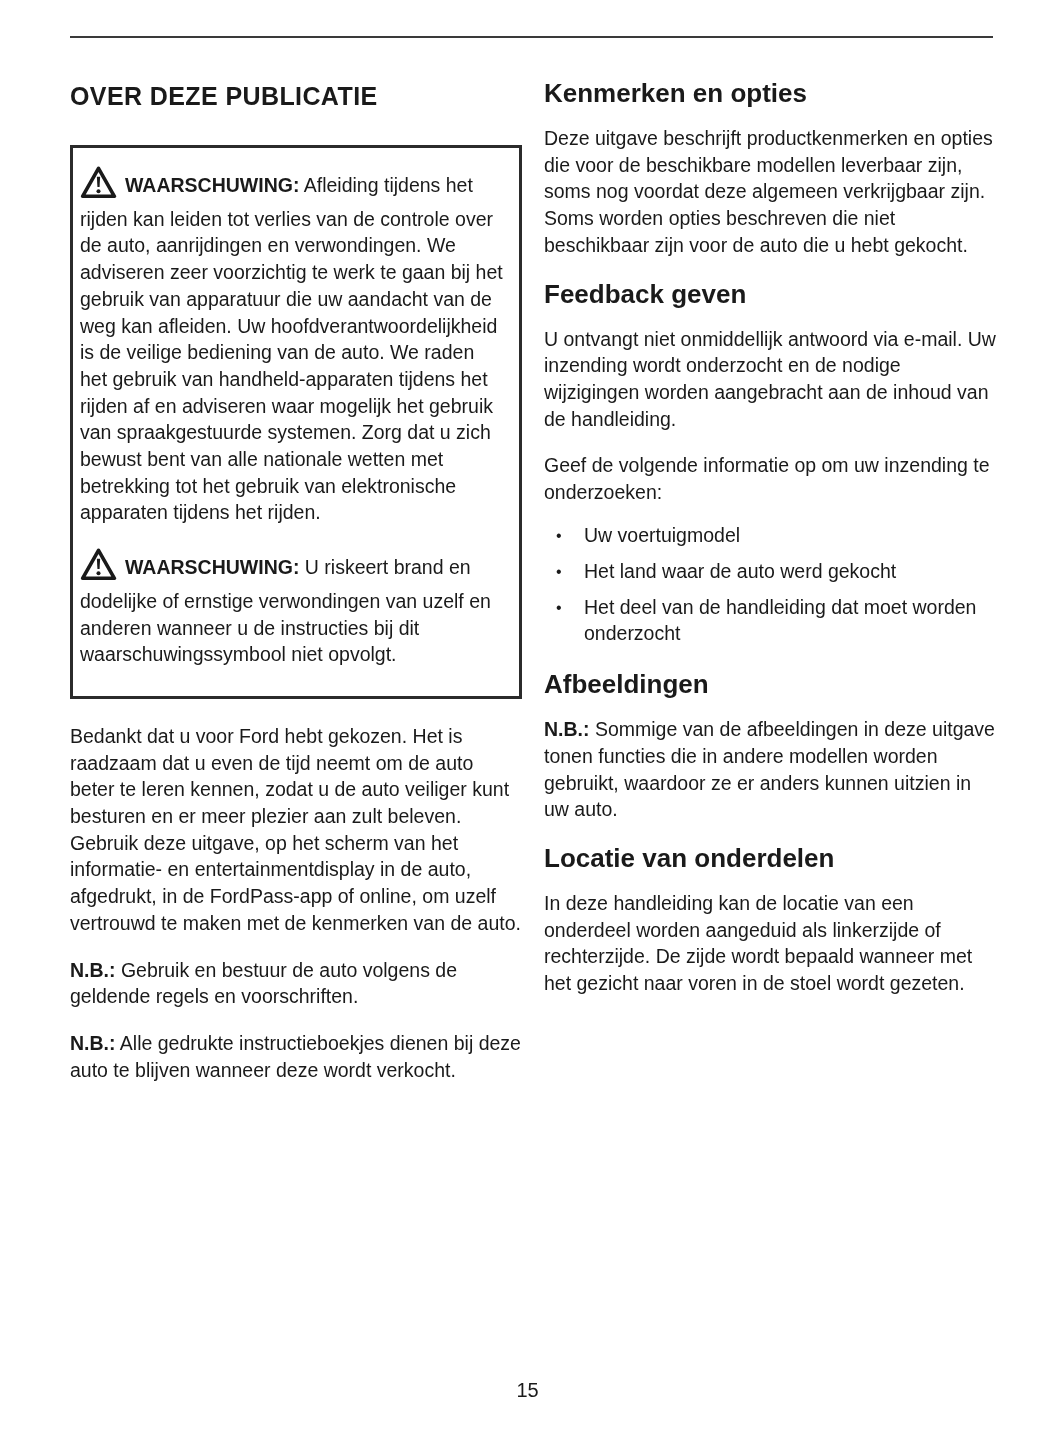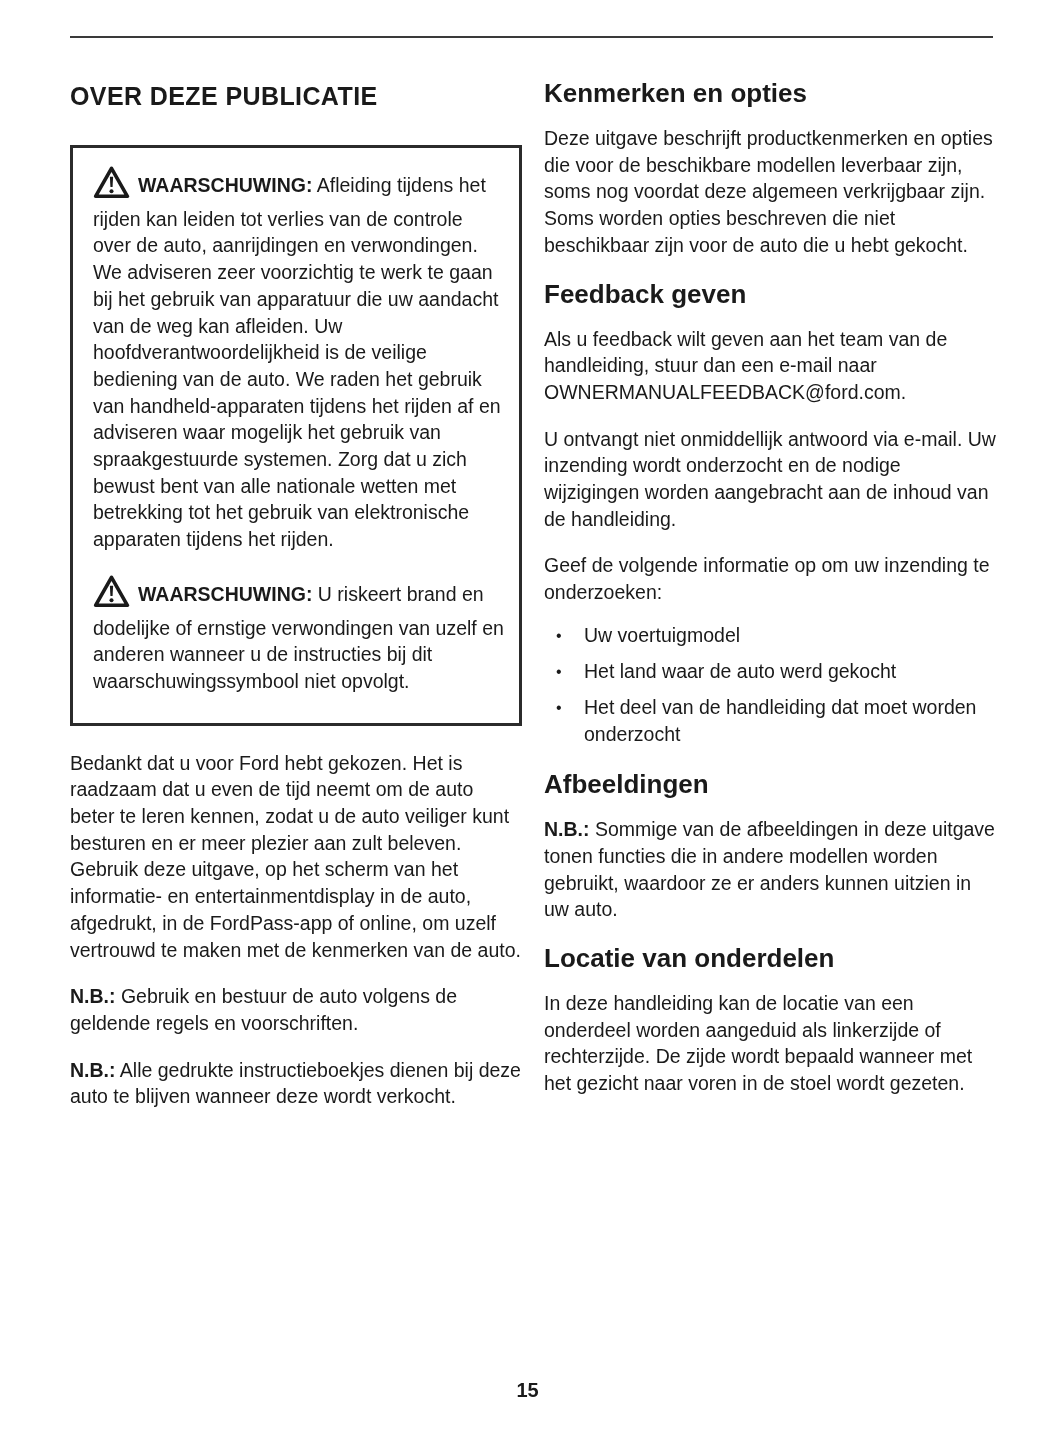--- a/index.html
+++ b/index.html
@@ -42,21 +42,21 @@
   h3.section-minor {
     font-size: 26px;
     font-weight: bold;
     margin: 2px 0 16px 0;
   }
   p, li { font-size: 19.5px; line-height: 1.37; }
   p { margin: 0 0 20px 0; }
 
   .warning-box {
     border: 3px solid #2b2b2b;
-    padding: 18px 14px 6px 20px;
+    padding: 18px 14px 6px 7px;
     margin: 0 0 24px 0;
   }
   .warning-para { margin-bottom: 22px; }
   .warn-icon {
     display: inline-block;
     vertical-align: -7px;
     margin-right: 8px;
   }
   .bold { font-weight: bold; }
   .note-label { font-weight: bold; }
@@ -79,21 +79,20 @@
     line-height: 27px;
     color: #1a1a1a;
   }
   .page-number {
     position: absolute;
     left: 0;
     right: 0;
     bottom: 46px;
     text-align: center;
     font-size: 20px;
-    font-weight: bold;
   }
 </style>
 </head>
 <body>
 
 <div class="page">
 
   <hr class="title-rule">
 
   <div class="columns">
@@ -125,21 +124,20 @@
       <p><span class="note-label">N.B.:</span> <span class="note-text">Alle gedrukte instructieboekjes dienen bij deze auto te blijven wanneer deze wordt verkocht.</span></p>
 
     </section>
 
     <section class="col">
 
       <h3 class="section-minor">Kenmerken en opties</h3>
       <p>Deze uitgave beschrijft productkenmerken en opties die voor de beschikbare modellen leverbaar zijn, soms nog voordat deze algemeen verkrijgbaar zijn. Soms worden opties beschreven die niet beschikbaar zijn voor de auto die u hebt gekocht.</p>
 
       <h3 class="section-minor">Feedback geven</h3>
-      <p>Als u feedback wilt geven aan het team van de handleiding, stuur dan een e-mail naar OWNERMANUALFEEDBACK@ford.com.</p>
       <p>U ontvangt niet onmiddellijk antwoord via e-mail. Uw inzending wordt onderzocht en de nodige wijzigingen worden aangebracht aan de inhoud van de handleiding.</p>
       <p>Geef de volgende informatie op om uw inzending te onderzoeken:</p>
 
       <ul class="bullet-list">
         <li>
             <span class="bullet-glyph">•</span>
             <span>Uw voertuigmodel</span>
           </li>
         <li>
             <span class="bullet-glyph">•</span>

